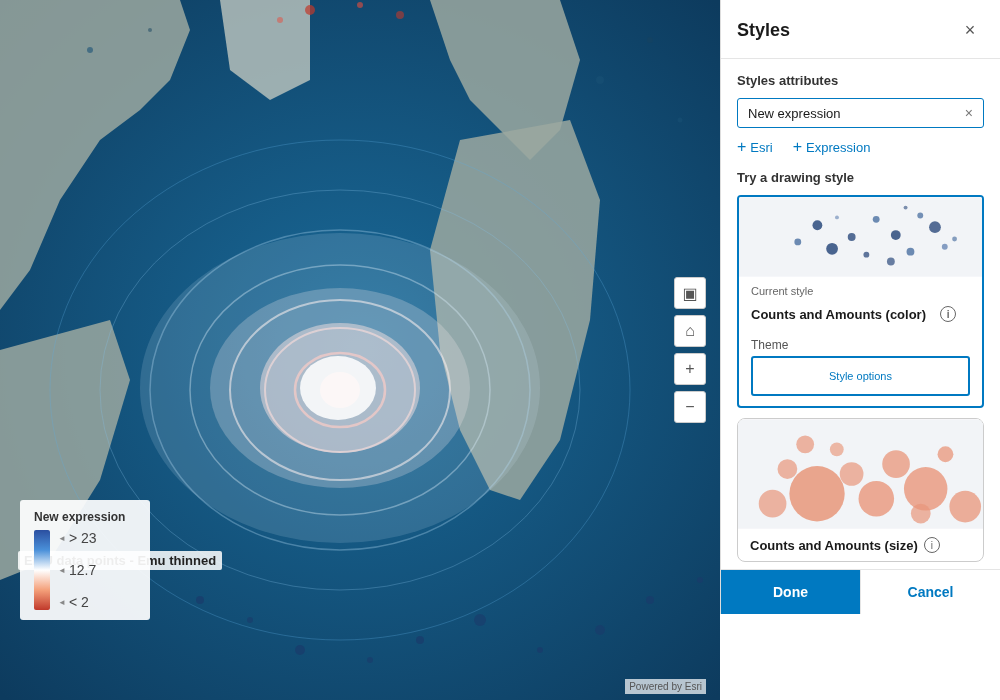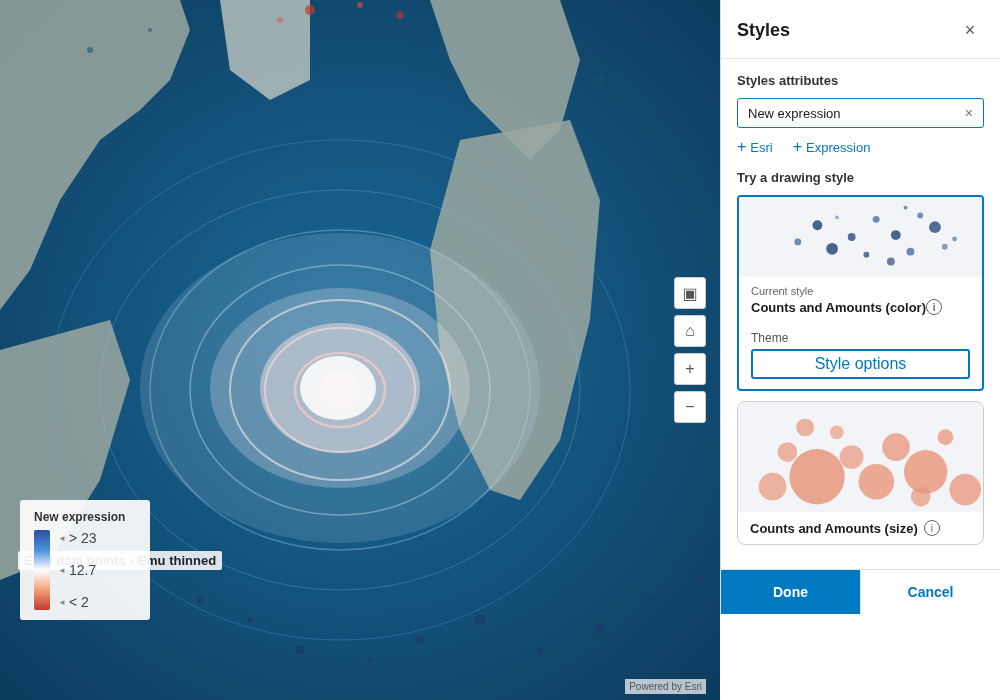--- a/index.html
+++ b/index.html
@@ -232,29 +232,29 @@
       position: relative;
       overflow: hidden;
     }
 
     .style-card-body {
       padding: 8px 12px;
     }
     .current-style-label {
       font-size: 11px;
       color: #666;
-      margin-bottom: 2px;
+      margin-bottom: 9px;
     }
     .style-name {
       font-size: 13px;
       font-weight: 600;
       color: #1a1a1a;
       display: flex;
       align-items: center;
-      gap: 0;
+      gap: 14px;
     }
     .info-icon {
       width: 16px;
       height: 16px;
       border: 1px solid #666;
       border-radius: 50%;
       display: inline-flex;
       align-items: center;
       justify-content: center;
       font-size: 10px;
@@ -283,25 +283,25 @@
       color: #1a1a1a;
       cursor: pointer;
       background: white;
       margin-bottom: 8px;
     }
     .theme-dropdown .chevron { color: #555; font-size: 12px; }
 
     
     .style-options-btn {
       width: 100%;
-      padding: 4px;
+      padding: 12px;
       background: white;
       border: 2px solid #0079c1;
       border-radius: 3px;
-      font-size: 16px;
+      font-size: 11px;
       color: #0079c1;
       cursor: pointer;
       text-align: right;
       font-weight: 500;
       display: flex;
       align-items: center;
       justify-content: center;
     }
 
     

